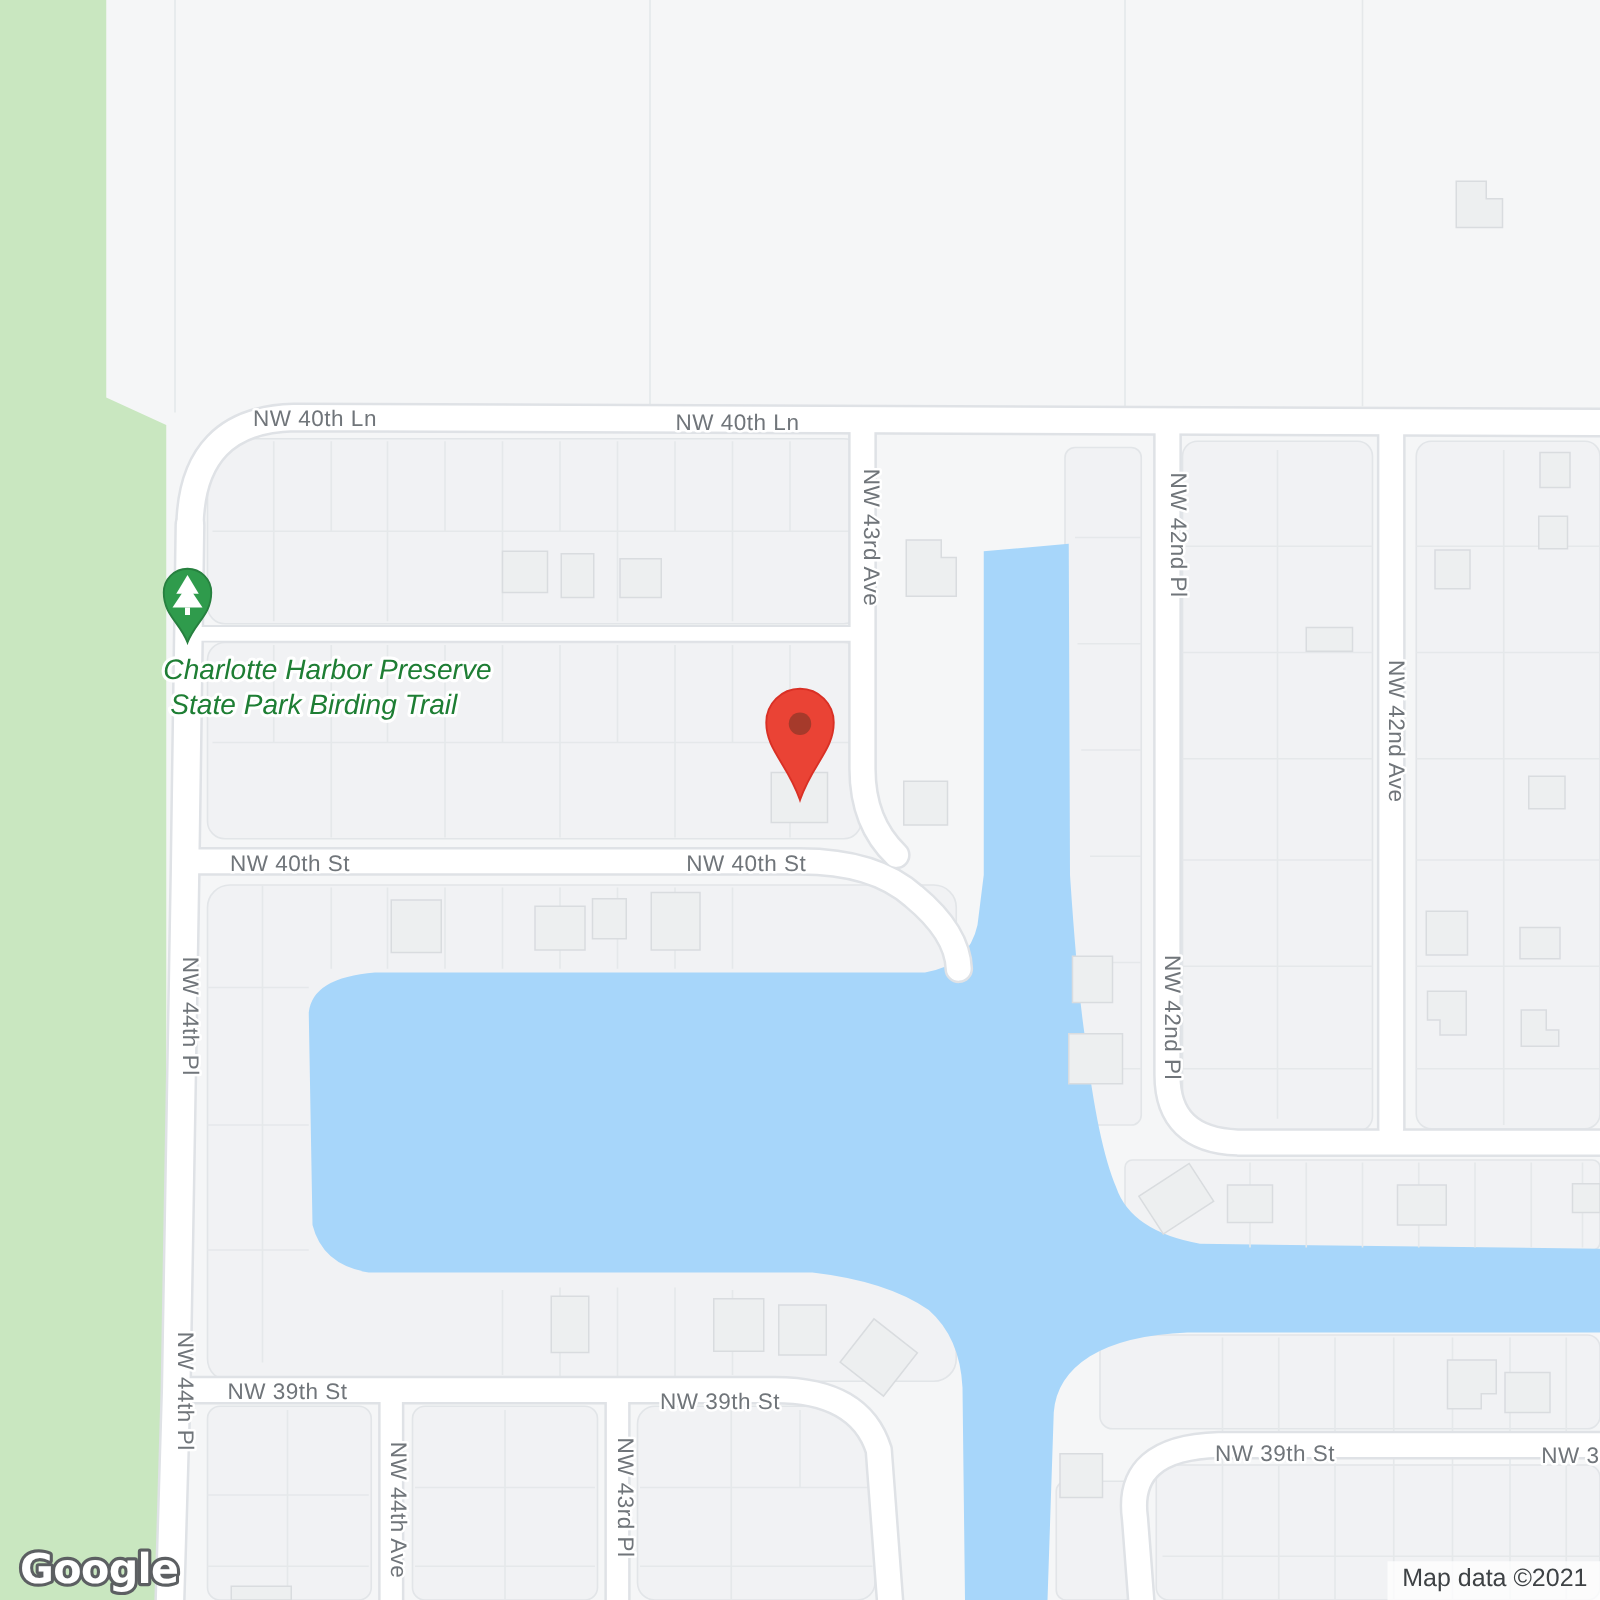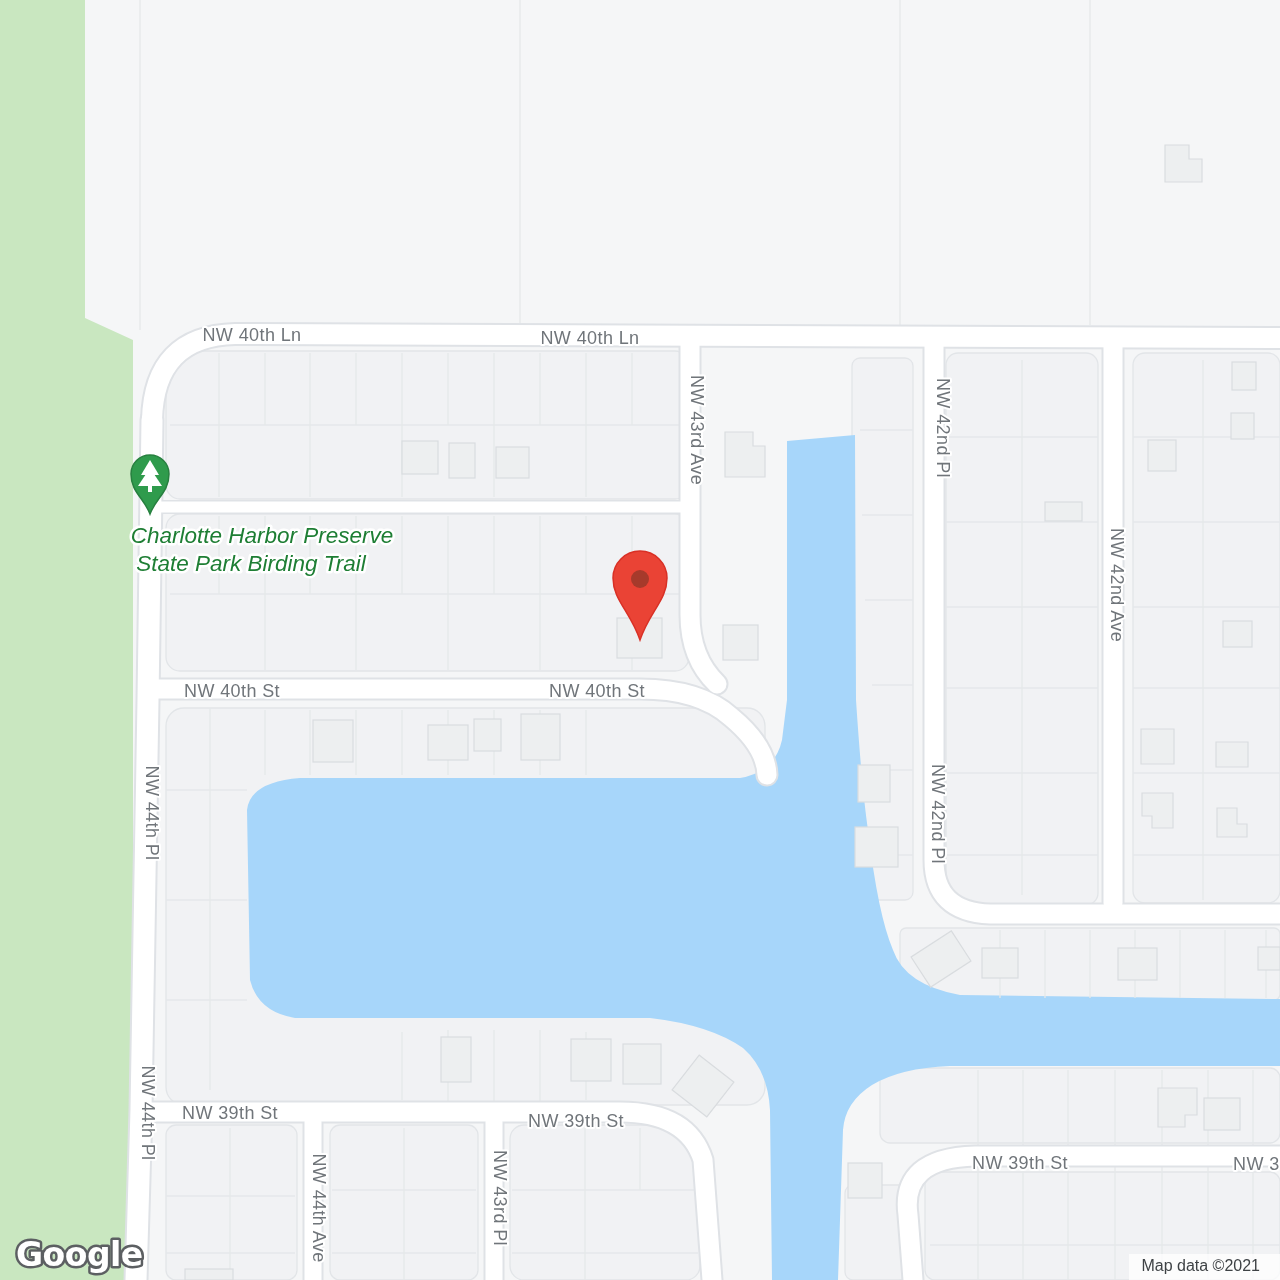--- a/index.html
+++ b/index.html
@@ -10,21 +10,21 @@
       stroke:#ffffff;stroke-width:5px;paint-order:stroke;stroke-linejoin:round;}
   .lotlines{fill:none;stroke:#E5E8EA;stroke-width:1.3px;}
   .blocks path, .blocks rect{fill:#F1F2F4;stroke:#E2E5E8;stroke-width:1.3px;}
   .casing{fill:none;stroke:#DFE2E6;stroke-linecap:round;stroke-linejoin:round;}
   .roadfill{fill:none;stroke:#FFFFFF;stroke-linecap:round;stroke-linejoin:round;}
   .bld{fill:#EDEFF0;stroke:#D9DCDF;stroke-width:1.2px;}
   .treeglyph{fill:#ffffff;}
   .pin-outline{stroke:#D93025;stroke-width:1.5px;}
   .tree-outline{stroke:#27803F;stroke-width:1.5px;}
   #attrib{position:absolute;right:0;bottom:0;background:rgba(255,255,255,.75);
-      font-family:"Liberation Sans",sans-serif;font-size:16px;padding:3px 20px 5px 12px;}
+      font-family:"Liberation Sans",sans-serif;font-size:20px;padding:3px 10px 5px 12px;}
   .logo-text{font-family:"DejaVu Sans",sans-serif;font-weight:bold;font-size:33px;
       letter-spacing:-.5px;fill:#ffffff;stroke:#5C5F62;stroke-width:5px;
       paint-order:stroke;stroke-linejoin:round;}
 </style>
 </head>
 <body>
 
 <svg id="map" viewBox="0 0 1280 1280" xmlns="http://www.w3.org/2000/svg">
 
   <rect x="0" y="0" width="1280" height="1280" fill="#F5F6F7"></rect>

